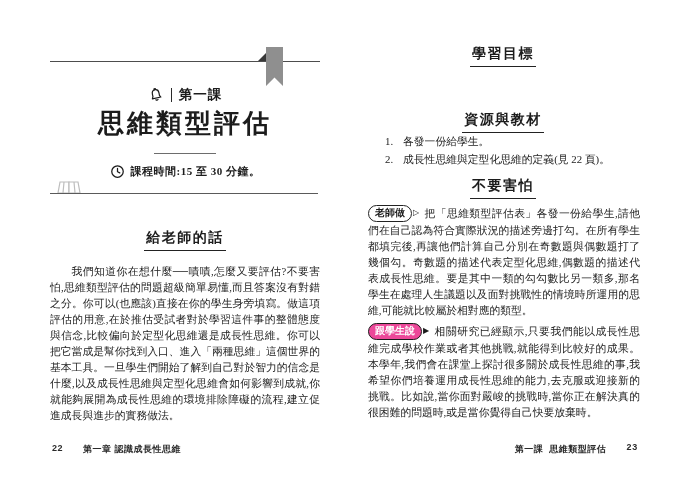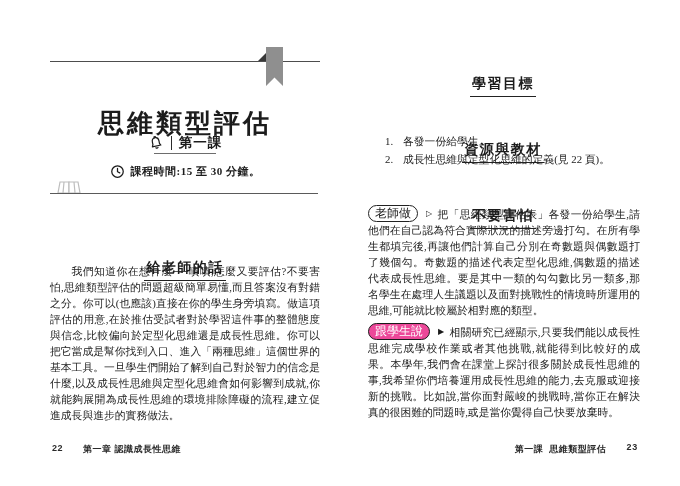--- a/index.html
+++ b/index.html
@@ -13,36 +13,36 @@
   .rule{position:absolute;height:1px;background:#4d4d4d;}
   .rule-top{left:50px;top:61px;width:270px;}
   .rule-mid{left:50px;top:193px;width:268px;background:#5a5a5a;}
 
   .ribbon{position:absolute;left:266px;top:47px;width:17px;height:39px;background:#8f8f8f;
     clip-path:polygon(0 0,100% 0,100% 100%,50% 78%,0 100%);}
   .ribbon-fold{position:absolute;left:258px;top:53px;width:0;height:0;
     border-left:8px solid transparent;border-bottom:8px solid #383838;}
 
   .lesson-row{position:absolute;left:50px;top:86px;width:270px;height:18px;
-    display:flex;justify-content:center;align-items:center;gap:7px;margin-top:48px;}
+    display:flex;justify-content:center;align-items:center;gap:7px;}
   .lesson-sep{width:1px;height:14px;background:#2a2a2a;}
   .lesson-label{font-weight:bold;font-size:13.5px;letter-spacing:1px;}
 
   .page-title{position:absolute;left:50px;top:106px;width:270px;text-align:center;
     font-weight:bold;font-size:26px;letter-spacing:3px;}
 
   .mini-divider{position:absolute;left:154px;top:153px;width:62px;height:1px;background:#6d6d6d;}
 
   .duration-row{position:absolute;left:50px;top:163px;width:270px;height:17px;
     display:flex;justify-content:center;align-items:center;gap:6px;}
   .duration-text{font-weight:bold;font-size:11px;letter-spacing:0.5px;font-family:Liberation Serif, serif;}
 
   .book-icon{position:absolute;left:56px;top:179px;}
 
-  .section-heading{position:absolute;width:270px;text-align:center;margin-top:30px;}
+  .section-heading{position:absolute;width:270px;text-align:center;}
   .section-heading span{display:inline-block;font-weight:bold;font-size:14px;letter-spacing:1.5px;
     border-bottom:1.5px solid #222;padding:0 2px 3px 2px;}
   .lp-heading{left:50px;top:228px;}
 
   .body-para{position:absolute;font-size:10.8px;line-height:16px;text-align:justify;
     text-justify:inter-ideograph;color:#222;}
   .indent{text-indent:2em;}
   .lp-para{left:50px;top:252px;width:270px;}
 
   .footer{position:absolute;top:443px;font-size:9px;font-weight:bold;color:#2a2a2a;
@@ -54,22 +54,22 @@
   .rp-h1{left:368px;top:44px;}
   .rp-para1{left:368px;top:66px;width:272px;}
   .rp-h2{left:368px;top:110px;}
   .materials{position:absolute;left:385px;top:132px;width:256px;font-size:10.8px;line-height:18px;color:#222;}
   .mat-row{display:flex;}
   .mat-num{width:18px;flex:none;}
   .rp-h3{left:368px;top:176px;}
   .rp-teacher{left:368px;top:194px;width:272px;}
   .rp-student{left:368px;top:312px;width:272px;}
 
-  .pill{display:inline-block;font-family:"Liberation Sans", sans-serif;font-weight:normal;
-    font-size:12px;line-height:14px;border-radius:9px;padding:0 6px 1px 6px;margin-right:8px;
+  .pill{display:inline-block;font-family:"Liberation Sans", sans-serif;font-weight:bold;
+    font-size:10px;line-height:14px;border-radius:9px;padding:0 6px 1px 6px;margin-right:1px;
     vertical-align:1px;}
   .pill-outline{border:1.2px solid #222;background:#fff;color:#1a1a1a;}
   .pill-filled{background:#ec4899;color:#fff;border:1.2px solid #1a1a1a;}
   .tail{display:inline-block;font-size:8px;margin:0 5px 0 0;vertical-align:2px;color:#1a1a1a;}
 </style>
 </head>
 <body>
 
 <div class="canvas">
 

